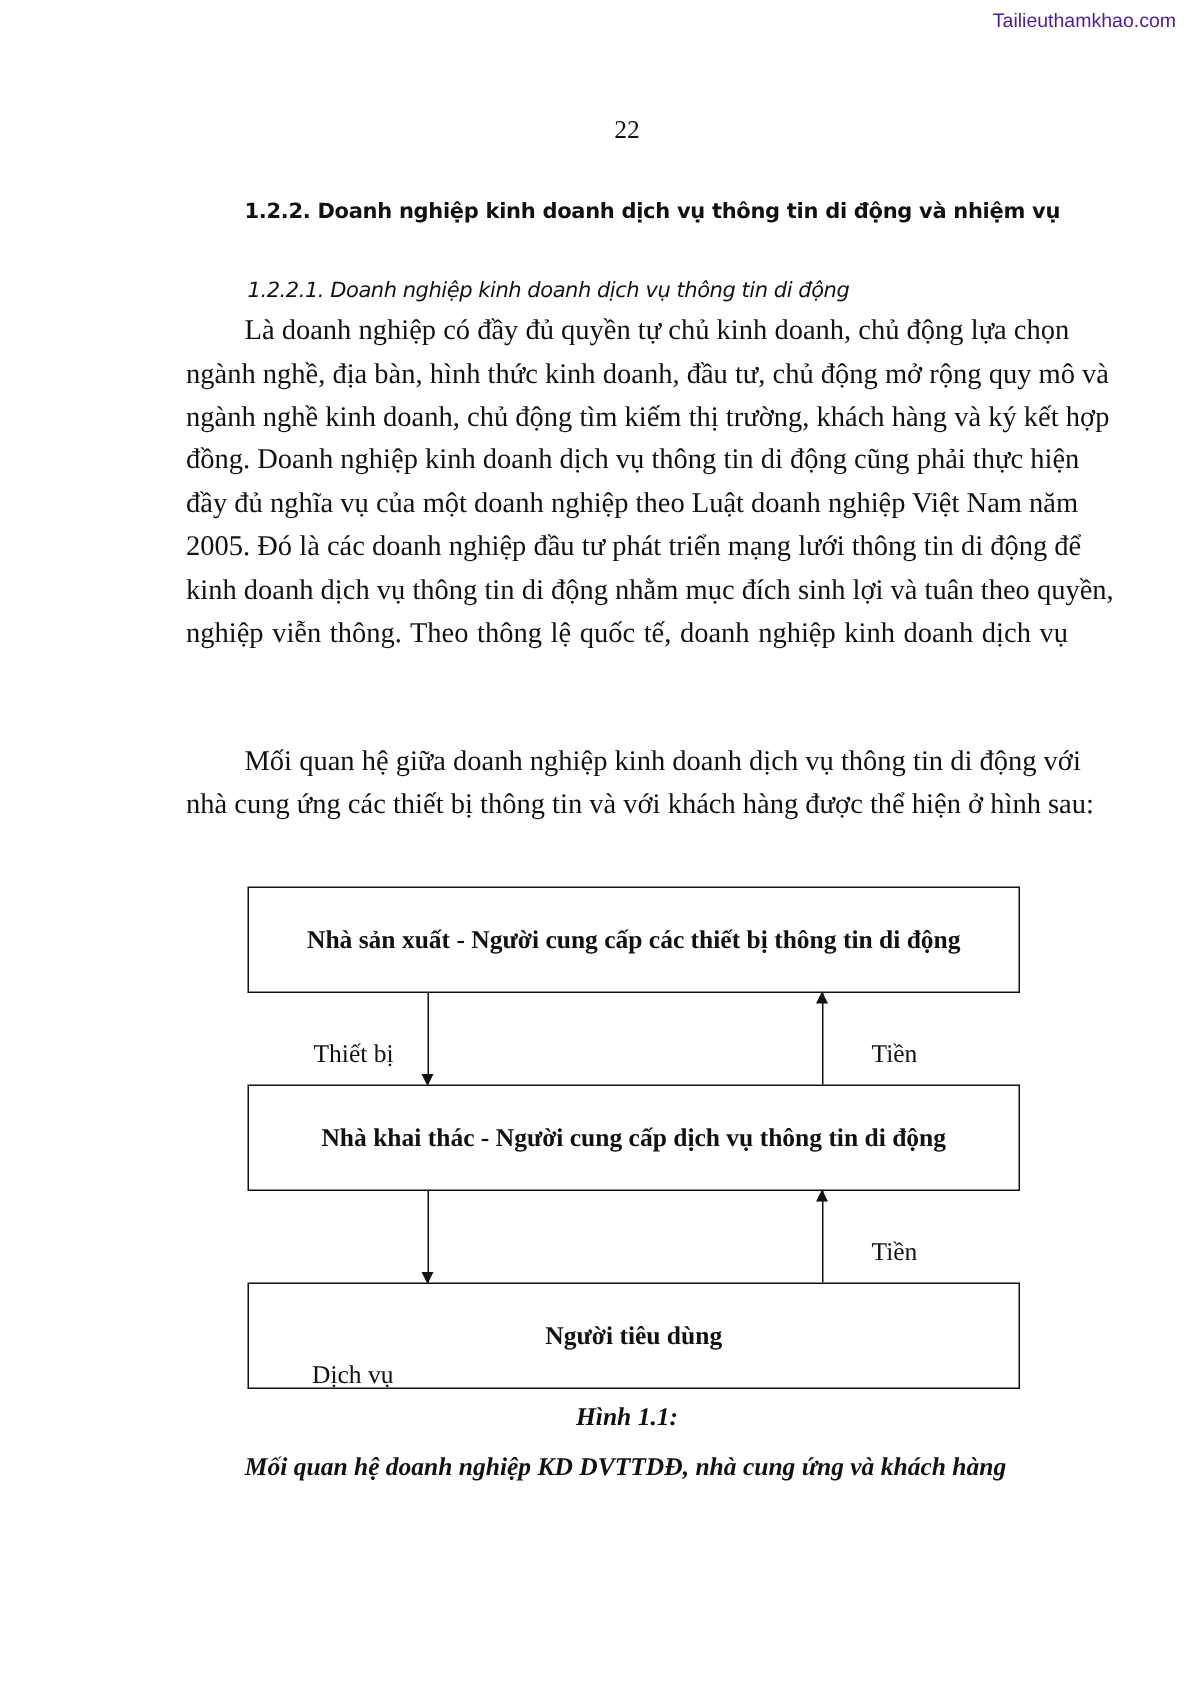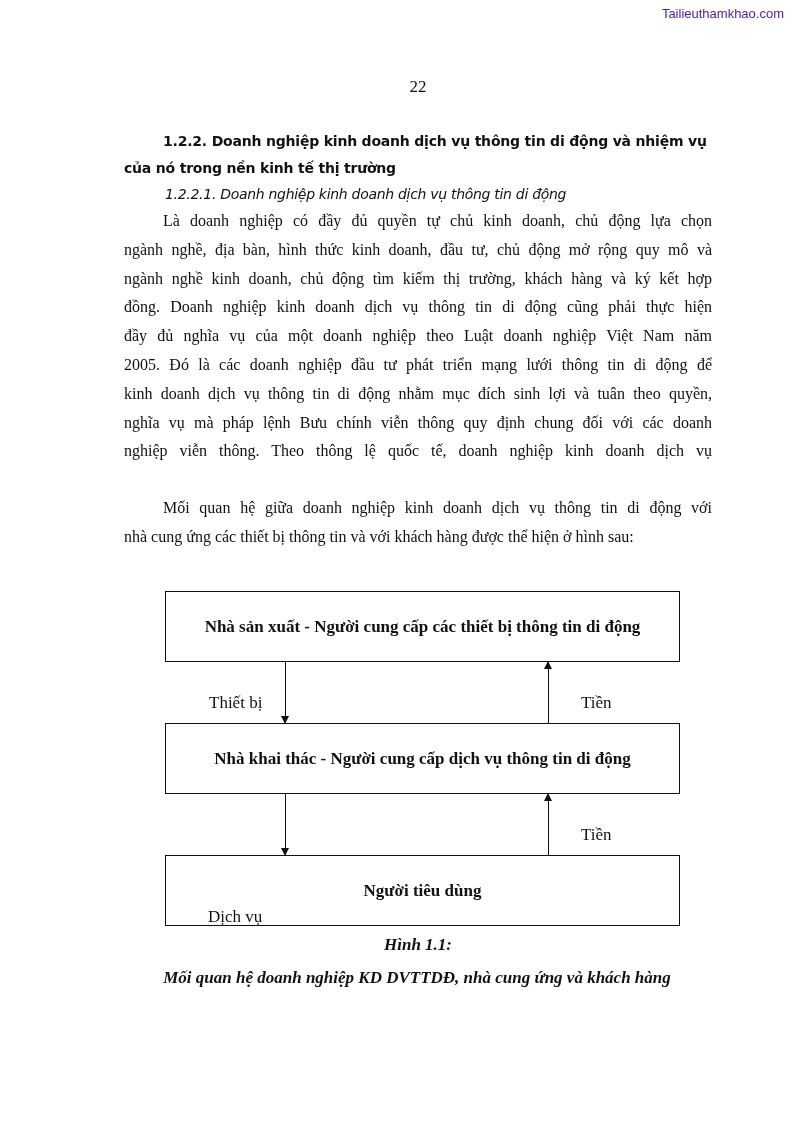--- a/index.html
+++ b/index.html
@@ -2,21 +2,21 @@
 <html><head>
   <meta charset="utf-8">
   <style>
     html, body { margin: 0; padding: 0; background: #ffffff; }
     body { width: 794px; height: 1123px; position: relative; overflow: hidden; font-family: "Liberation Serif", serif; color: #111; }
     .watermark { position: absolute; top: 6px; right: 10px; font-family: "Liberation Sans", sans-serif; font-size: 13px; color: #4c1d95; }
     .page-num { position: absolute; top: 77px; left: 0; width: 836px; text-align: center; font-size: 17px; }
     .h2 { position: absolute; left: 124px; top: 128px; width: 590px; font-family: "DejaVu Sans", sans-serif; font-weight: bold; font-size: 14px; line-height: 27px; text-align: justify; letter-spacing: -0.2px; }
     .h2 .indent { display: inline-block; width: 39px; }
     .h3 { position: absolute; left: 165px; top: 183px; font-family: "DejaVu Sans", sans-serif; font-weight: normal; font-style: italic; font-size: 14px; line-height: 22px; letter-spacing: -0.3px; }
-    .para { position: absolute; left: 124px; width: 588px; font-size: 16px; line-height: 28.8px; text-align: justify; text-align-last: left; }
+    .para { position: absolute; left: 124px; width: 588px; font-size: 19px; line-height: 28.8px; text-align: justify; text-align-last: left; }
     .para .ln { display: block; text-align: justify; text-align-last: justify; white-space: nowrap; }
     .para .ln.last { text-align-last: left; }
     .para .ln.first { padding-left: 39px; }
     .p1 { top: 207px; }
     .p2 { top: 494px; }
     .box { position: absolute; left: 165px; width: 515px; height: 71px; border: 1.3px solid #111; box-sizing: border-box; display: flex; align-items: center; justify-content: center; font-weight: bold; font-size: 17px; }
     .b1 { top: 591px; }
     .b2 { top: 723px; }
     .b3 { top: 855px; }
     .arrow { position: absolute; width: 1.3px; background: #111; }
@@ -35,34 +35,32 @@
     .cap2 { position: absolute; top: 968px; left: 0; width: 834px; text-align: center; font-weight: bold; font-style: italic; font-size: 17px; }
   </style>
 </head>
 <body>
 
 <div class="watermark">Tailieuthamkhao.com</div>
 <div class="page-num">22</div>
 
 <div class="h2">
   <span class="indent"></span><span>1.2.2. Doanh nghiệp kinh doanh dịch vụ thông tin di động và nhiệm vụ</span><br>
-  <span>của nó trong nền kinh tế thị trường</span>
 </div>
 
 <div class="h3">1.2.2.1. Doanh nghiệp kinh doanh dịch vụ thông tin di động</div>
 
 <div class="para p1">
   <span class="ln first">Là doanh nghiệp có đầy đủ quyền tự chủ kinh doanh, chủ động lựa chọn</span>
   <span class="ln">ngành nghề, địa bàn, hình thức kinh doanh, đầu tư, chủ động mở rộng quy mô và</span>
   <span class="ln">ngành nghề kinh doanh, chủ động tìm kiếm thị trường, khách hàng và ký kết hợp</span>
   <span class="ln">đồng. Doanh nghiệp kinh doanh dịch vụ thông tin di động cũng phải thực hiện</span>
   <span class="ln">đầy đủ nghĩa vụ của một doanh nghiệp theo Luật doanh nghiệp Việt Nam năm</span>
   <span class="ln">2005. Đó là các doanh nghiệp đầu tư phát triển mạng lưới thông tin di động để</span>
   <span class="ln">kinh doanh dịch vụ thông tin di động nhằm mục đích sinh lợi và tuân theo quyền,</span>
-  <span class="ln">nghĩa vụ mà pháp lệnh Bưu chính viễn thông quy định chung đối với các doanh</span>
   <span class="ln">nghiệp viễn thông. Theo thông lệ quốc tế, doanh nghiệp kinh doanh dịch vụ</span>
 </div>
 
 <div class="para p2">
   <span class="ln first">Mối quan hệ giữa doanh nghiệp kinh doanh dịch vụ thông tin di động với</span>
   <span class="ln last">nhà cung ứng các thiết bị thông tin và với khách hàng được thể hiện ở hình sau:</span>
 </div>
 
 <div>
   <div class="box b1">Nhà sản xuất - Người cung cấp các thiết bị thông tin di động</div>

